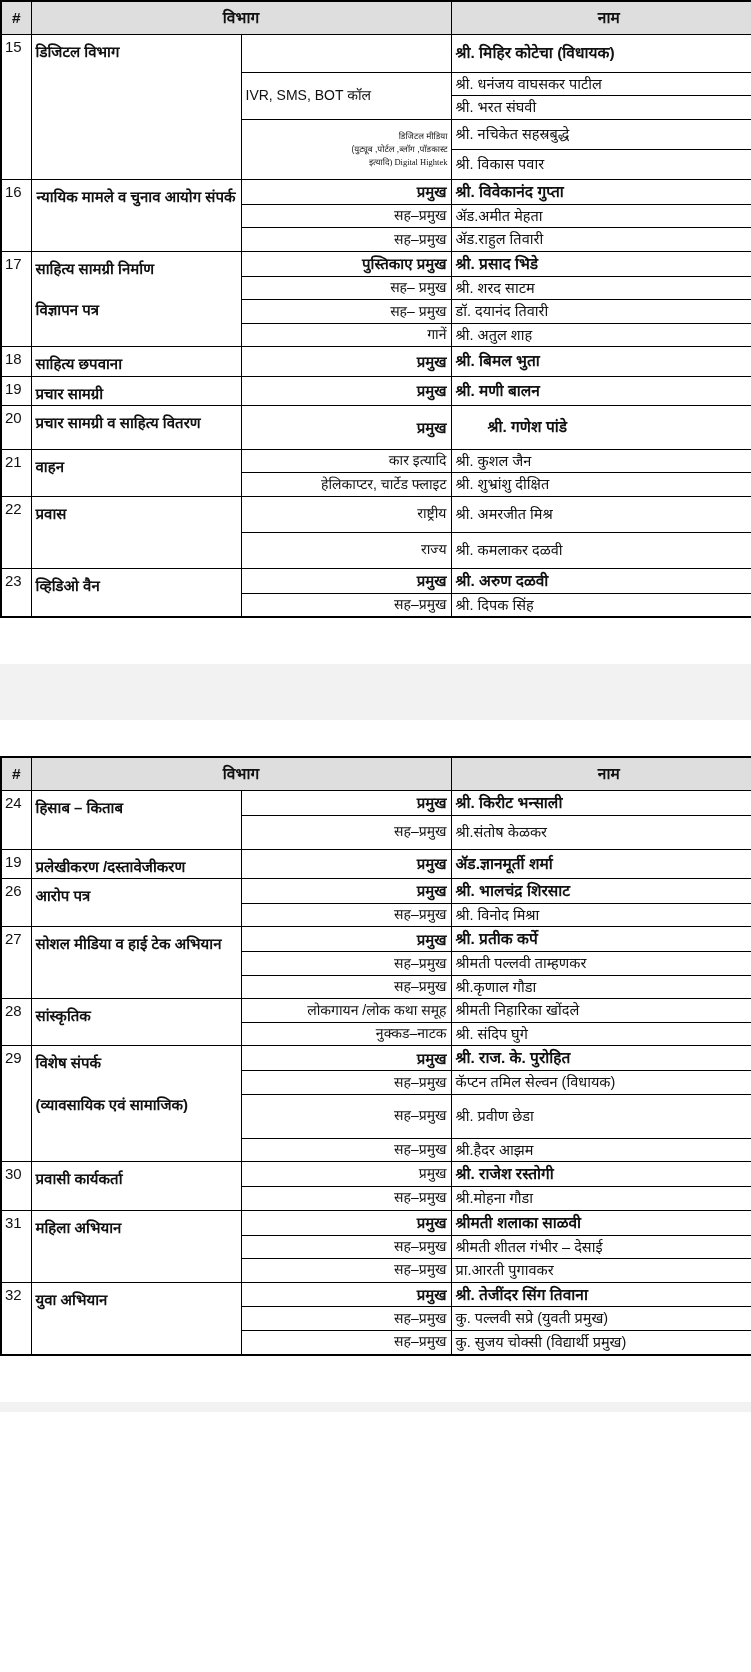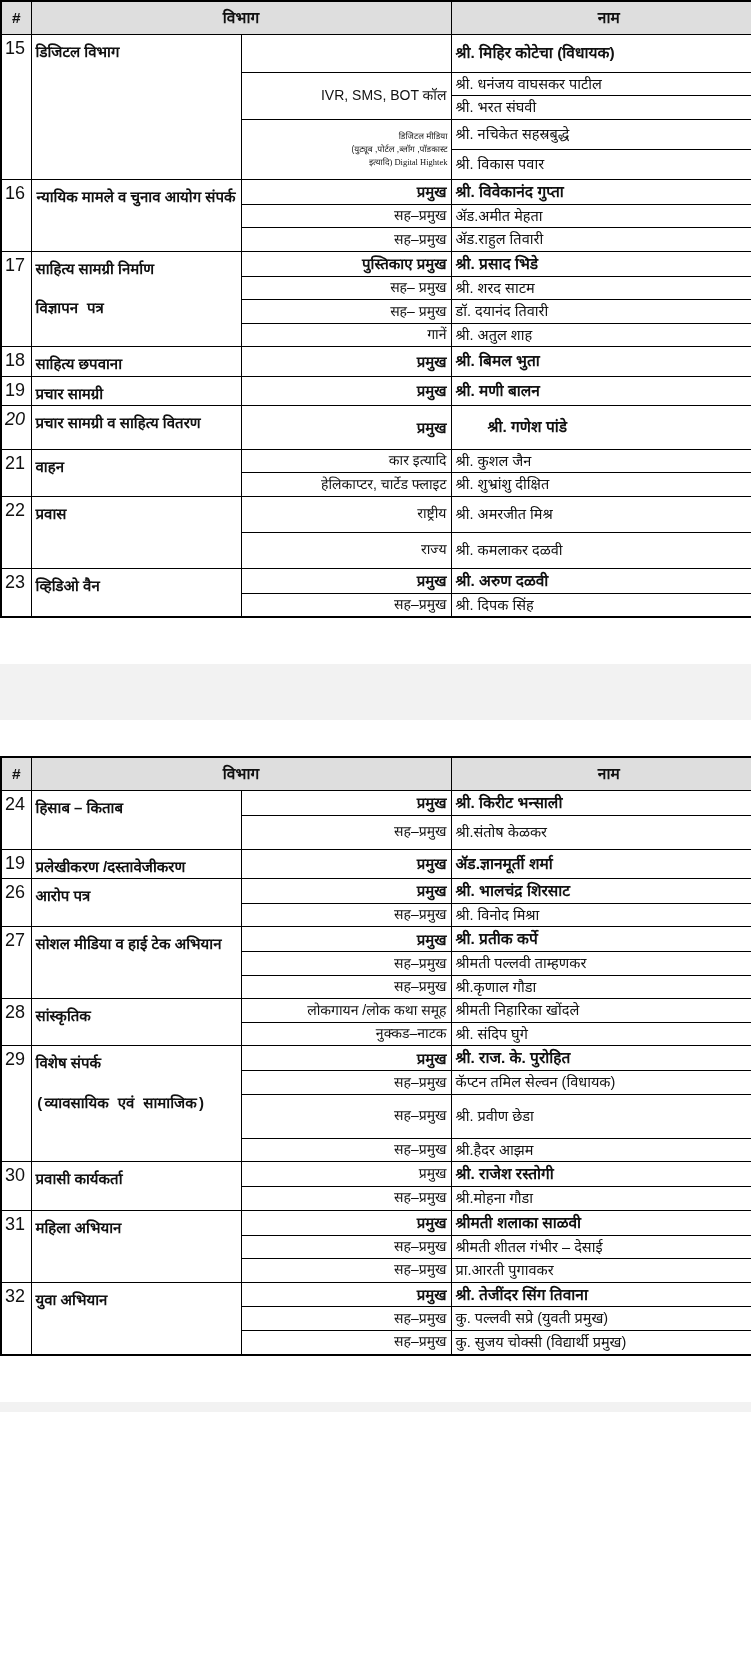--- a/index.html
+++ b/index.html
@@ -43,21 +43,21 @@
     height: 31px;
   }
   th.col-num  { width: 30px; }
   th.col-dept { width: 420px; }
   th.col-name { width: 316px; }
 
   td.num {
     width: 30px;
     text-align: left;
     padding-left: 3px;
-    font-size: 18px;
+    font-size: 15px;
     vertical-align: top;
     border-left: 2px solid #000;
   }
   td.dept {
     width: 296px;
     font-weight: bold;
     vertical-align: top;
     padding-top: 7px;
     font-size: 15px;
   }
@@ -74,21 +74,21 @@
     padding-left: 4px;
     font-size: 14.5px;
     border-right: 2px solid #000;
   }
   td.name.bold { font-weight: bold; font-size: 15.5px; }
   td.sub.bold  { font-weight: bold; font-size: 15px; }
 
   .tiny { font-size: 8.5px; line-height: 1.5; text-align: right; display:block; }
   .tiny-serif { font-family: "Liberation Serif", "DejaVu Serif", serif; }
   .serif { font-family: "Liberation Serif", "DejaVu Serif", serif; }
-  .dept-line2 { display:block; margin-top: 22px; font-family: Liberation Mono, monospace; }
+  .dept-line2 { display:block; margin-top: 22px; }
 
   .gap-band {
     width: 100%;
     height: 56px;
     background: #f2f2f2;
   }
   .gap-white-top { height: 46px; background:#fff; }
   .gap-white-bot { height: 36px; background:#fff; }
   .bottom-band {
     width: 100%;
@@ -111,21 +111,21 @@
       </tr>
     </thead>
     <tbody id="tbody1">
         <tr>
           <td class="num" rowspan="5" style="height: 38px;">15</td>
           <td class="dept" rowspan="5" style="height: 38px;"><span>डिजिटल विभाग</span></td>
           <td class="sub" style="height: 38px;"></td>
           <td class="name bold" style="height: 38px;">श्री. मिहिर कोटेचा (विधायक)</td>
         </tr>
         <tr>
-          <td class="sub serif" rowspan="2" style="text-align: right;">IVR, SMS, BOT कॉल</td>
+          <td class="sub serif" rowspan="2" style="text-align: left;">IVR, SMS, BOT कॉल</td>
           <td class="name">श्री. धनंजय वाघसकर पाटील</td>
         </tr>
         <tr>
           <td class="name">श्री. भरत संघवी</td>
         </tr>
         <tr>
           <td class="sub" rowspan="2" style="padding: 3px 3px; height: 30px;">
             <span class="tiny">डिजिटल मीडिया</span>
             <span class="tiny">(युट्यूब ,पोर्टल ,ब्लॉग ,पॉडकास्ट</span>
             <span class="tiny tiny-serif">इत्यादि) Digital Hightek</span>
@@ -173,21 +173,21 @@
           <td class="sub bold">प्रमुख</td>
           <td class="name bold">श्री. बिमल भुता</td>
         </tr>
         <tr>
           <td class="num" rowspan="1">19</td>
           <td class="dept" rowspan="1"><span>प्रचार सामग्री</span></td>
           <td class="sub bold">प्रमुख</td>
           <td class="name bold">श्री. मणी बालन</td>
         </tr>
         <tr>
-          <td class="num" rowspan="1" style="height: 44px; font-style: italic;">20</td>
+          <td class="num" rowspan="1" style="height: 44px;">20</td>
           <td class="dept" rowspan="1" style="height: 44px;"><span>प्रचार सामग्री व साहित्य वितरण</span></td>
           <td class="sub bold" style="height: 44px;">प्रमुख</td>
           <td class="name bold" style="height: 44px; padding-left: 36px;">श्री. गणेश पांडे</td>
         </tr>
         <tr>
           <td class="num" rowspan="2">21</td>
           <td class="dept" rowspan="2"><span>वाहन</span></td>
           <td class="sub">कार इत्यादि</td>
           <td class="name">श्री. कुशल जैन</td>
         </tr>

